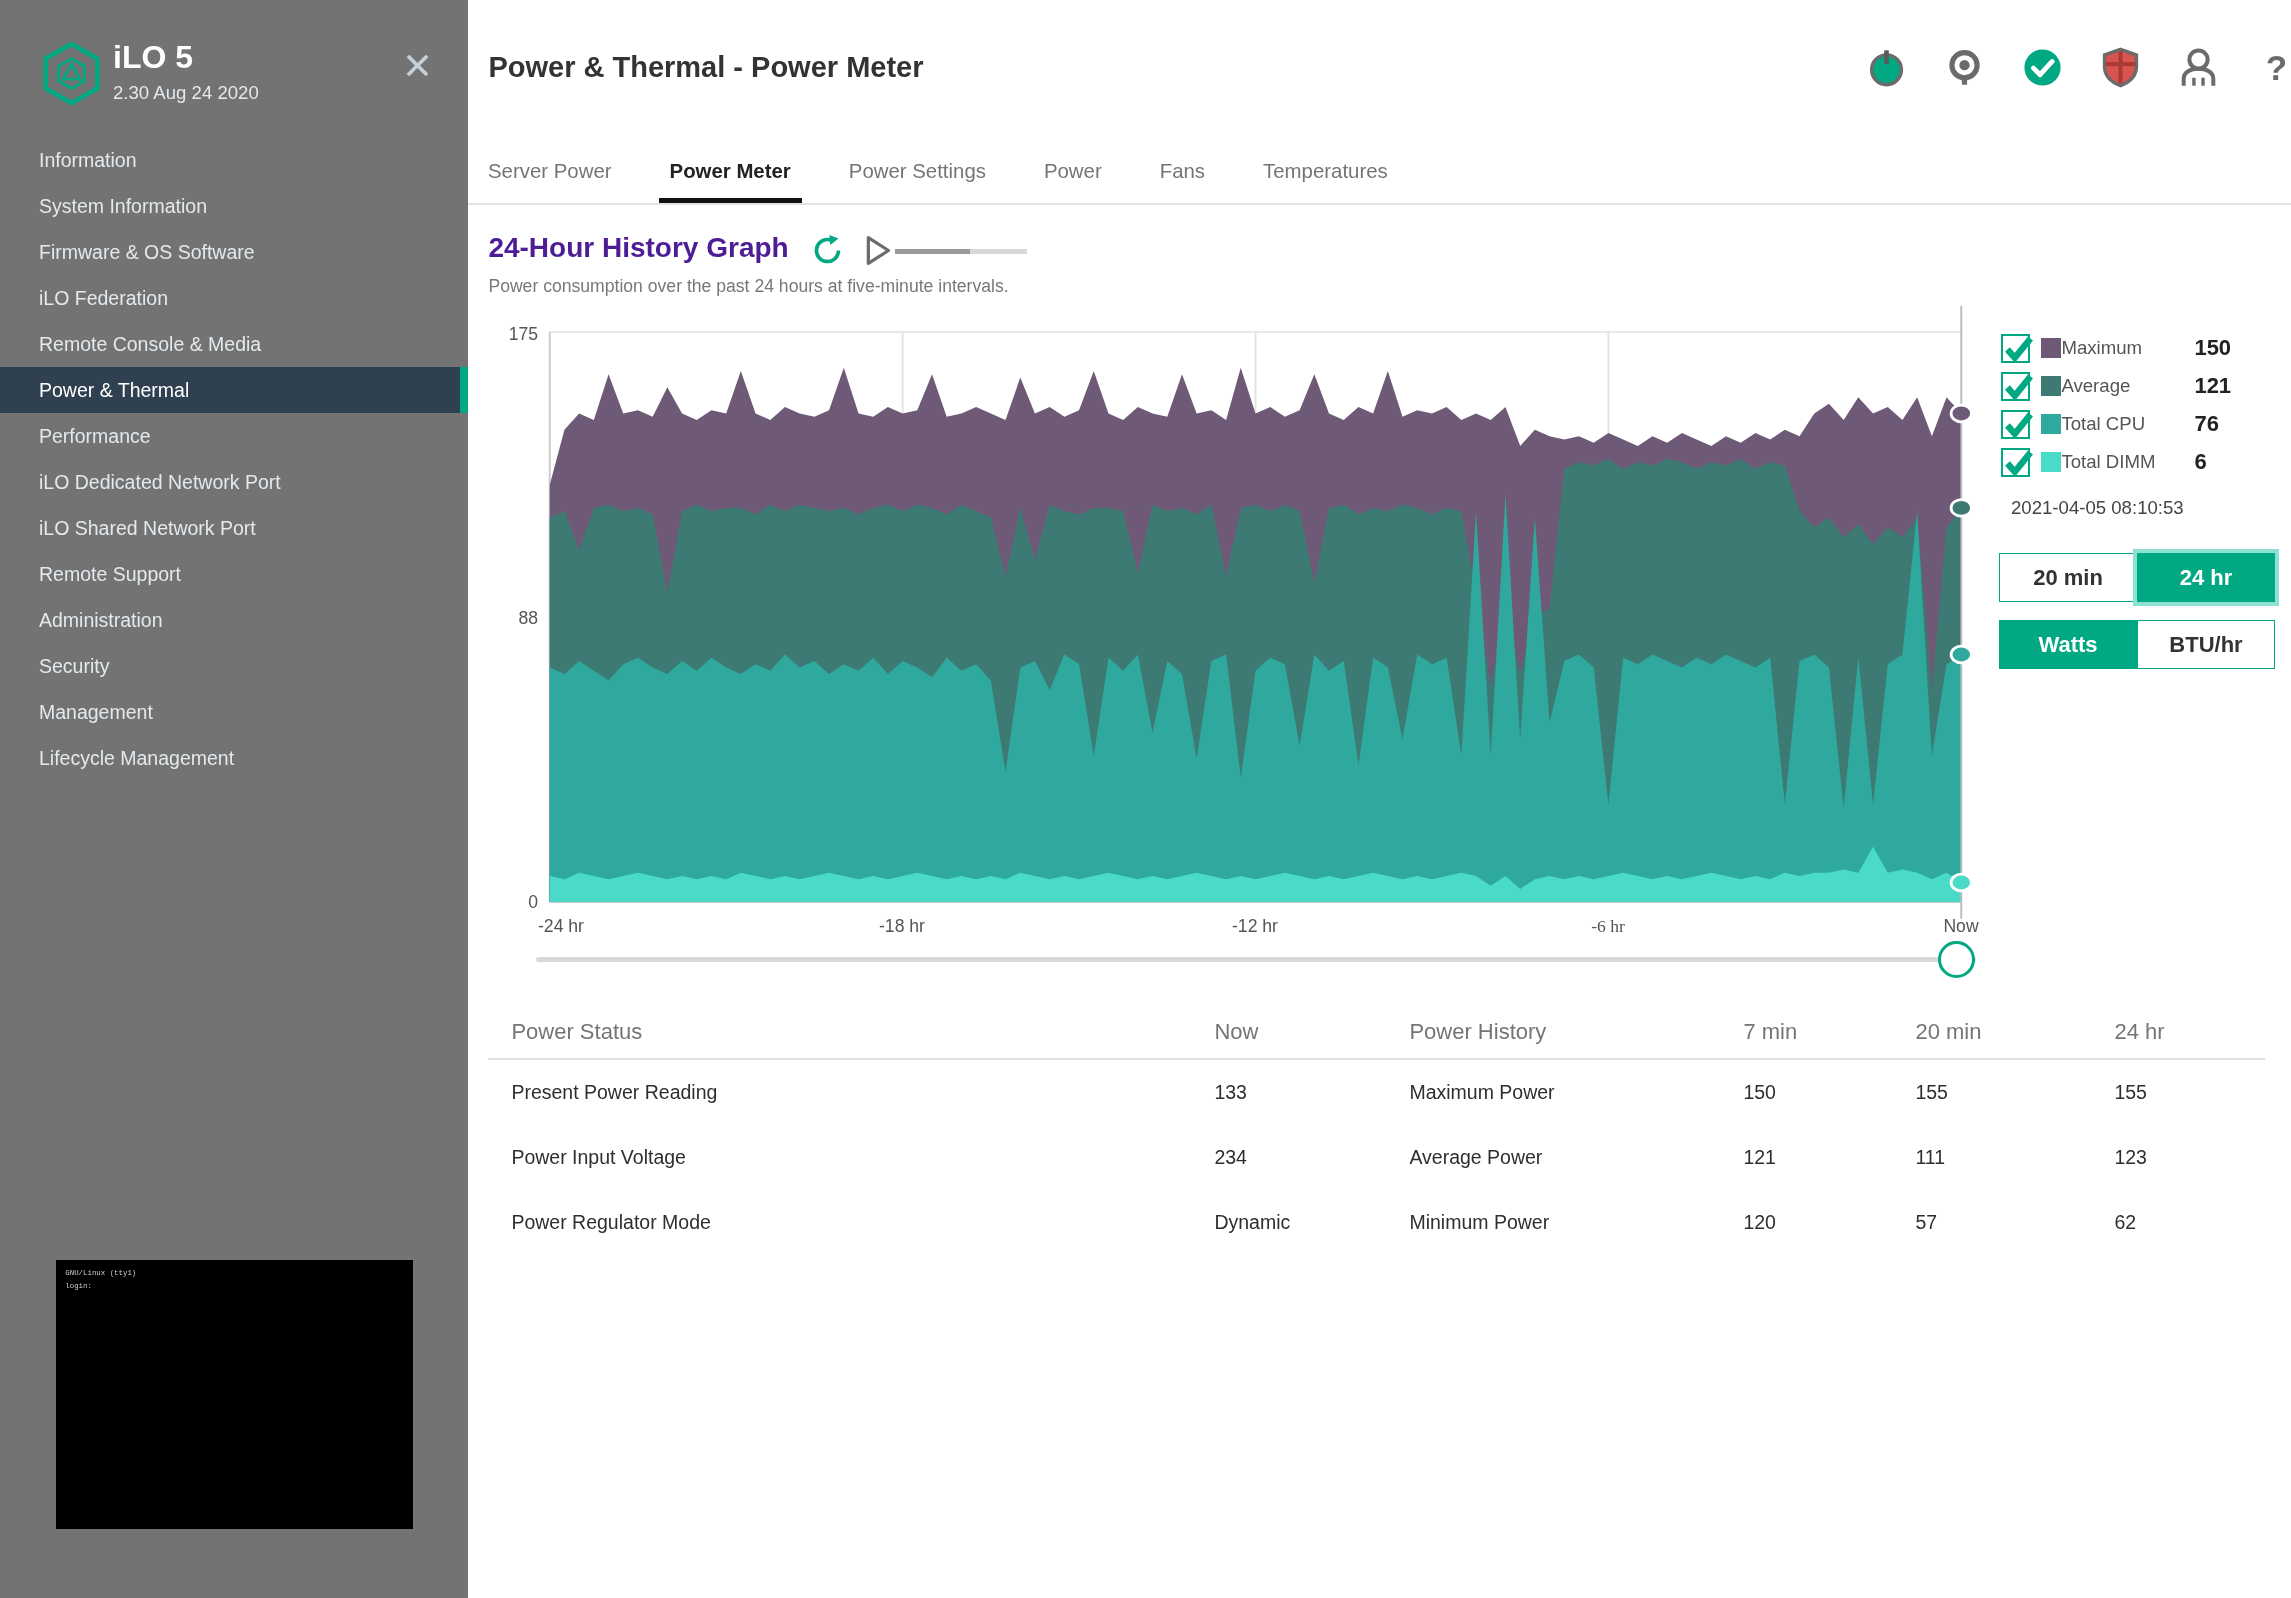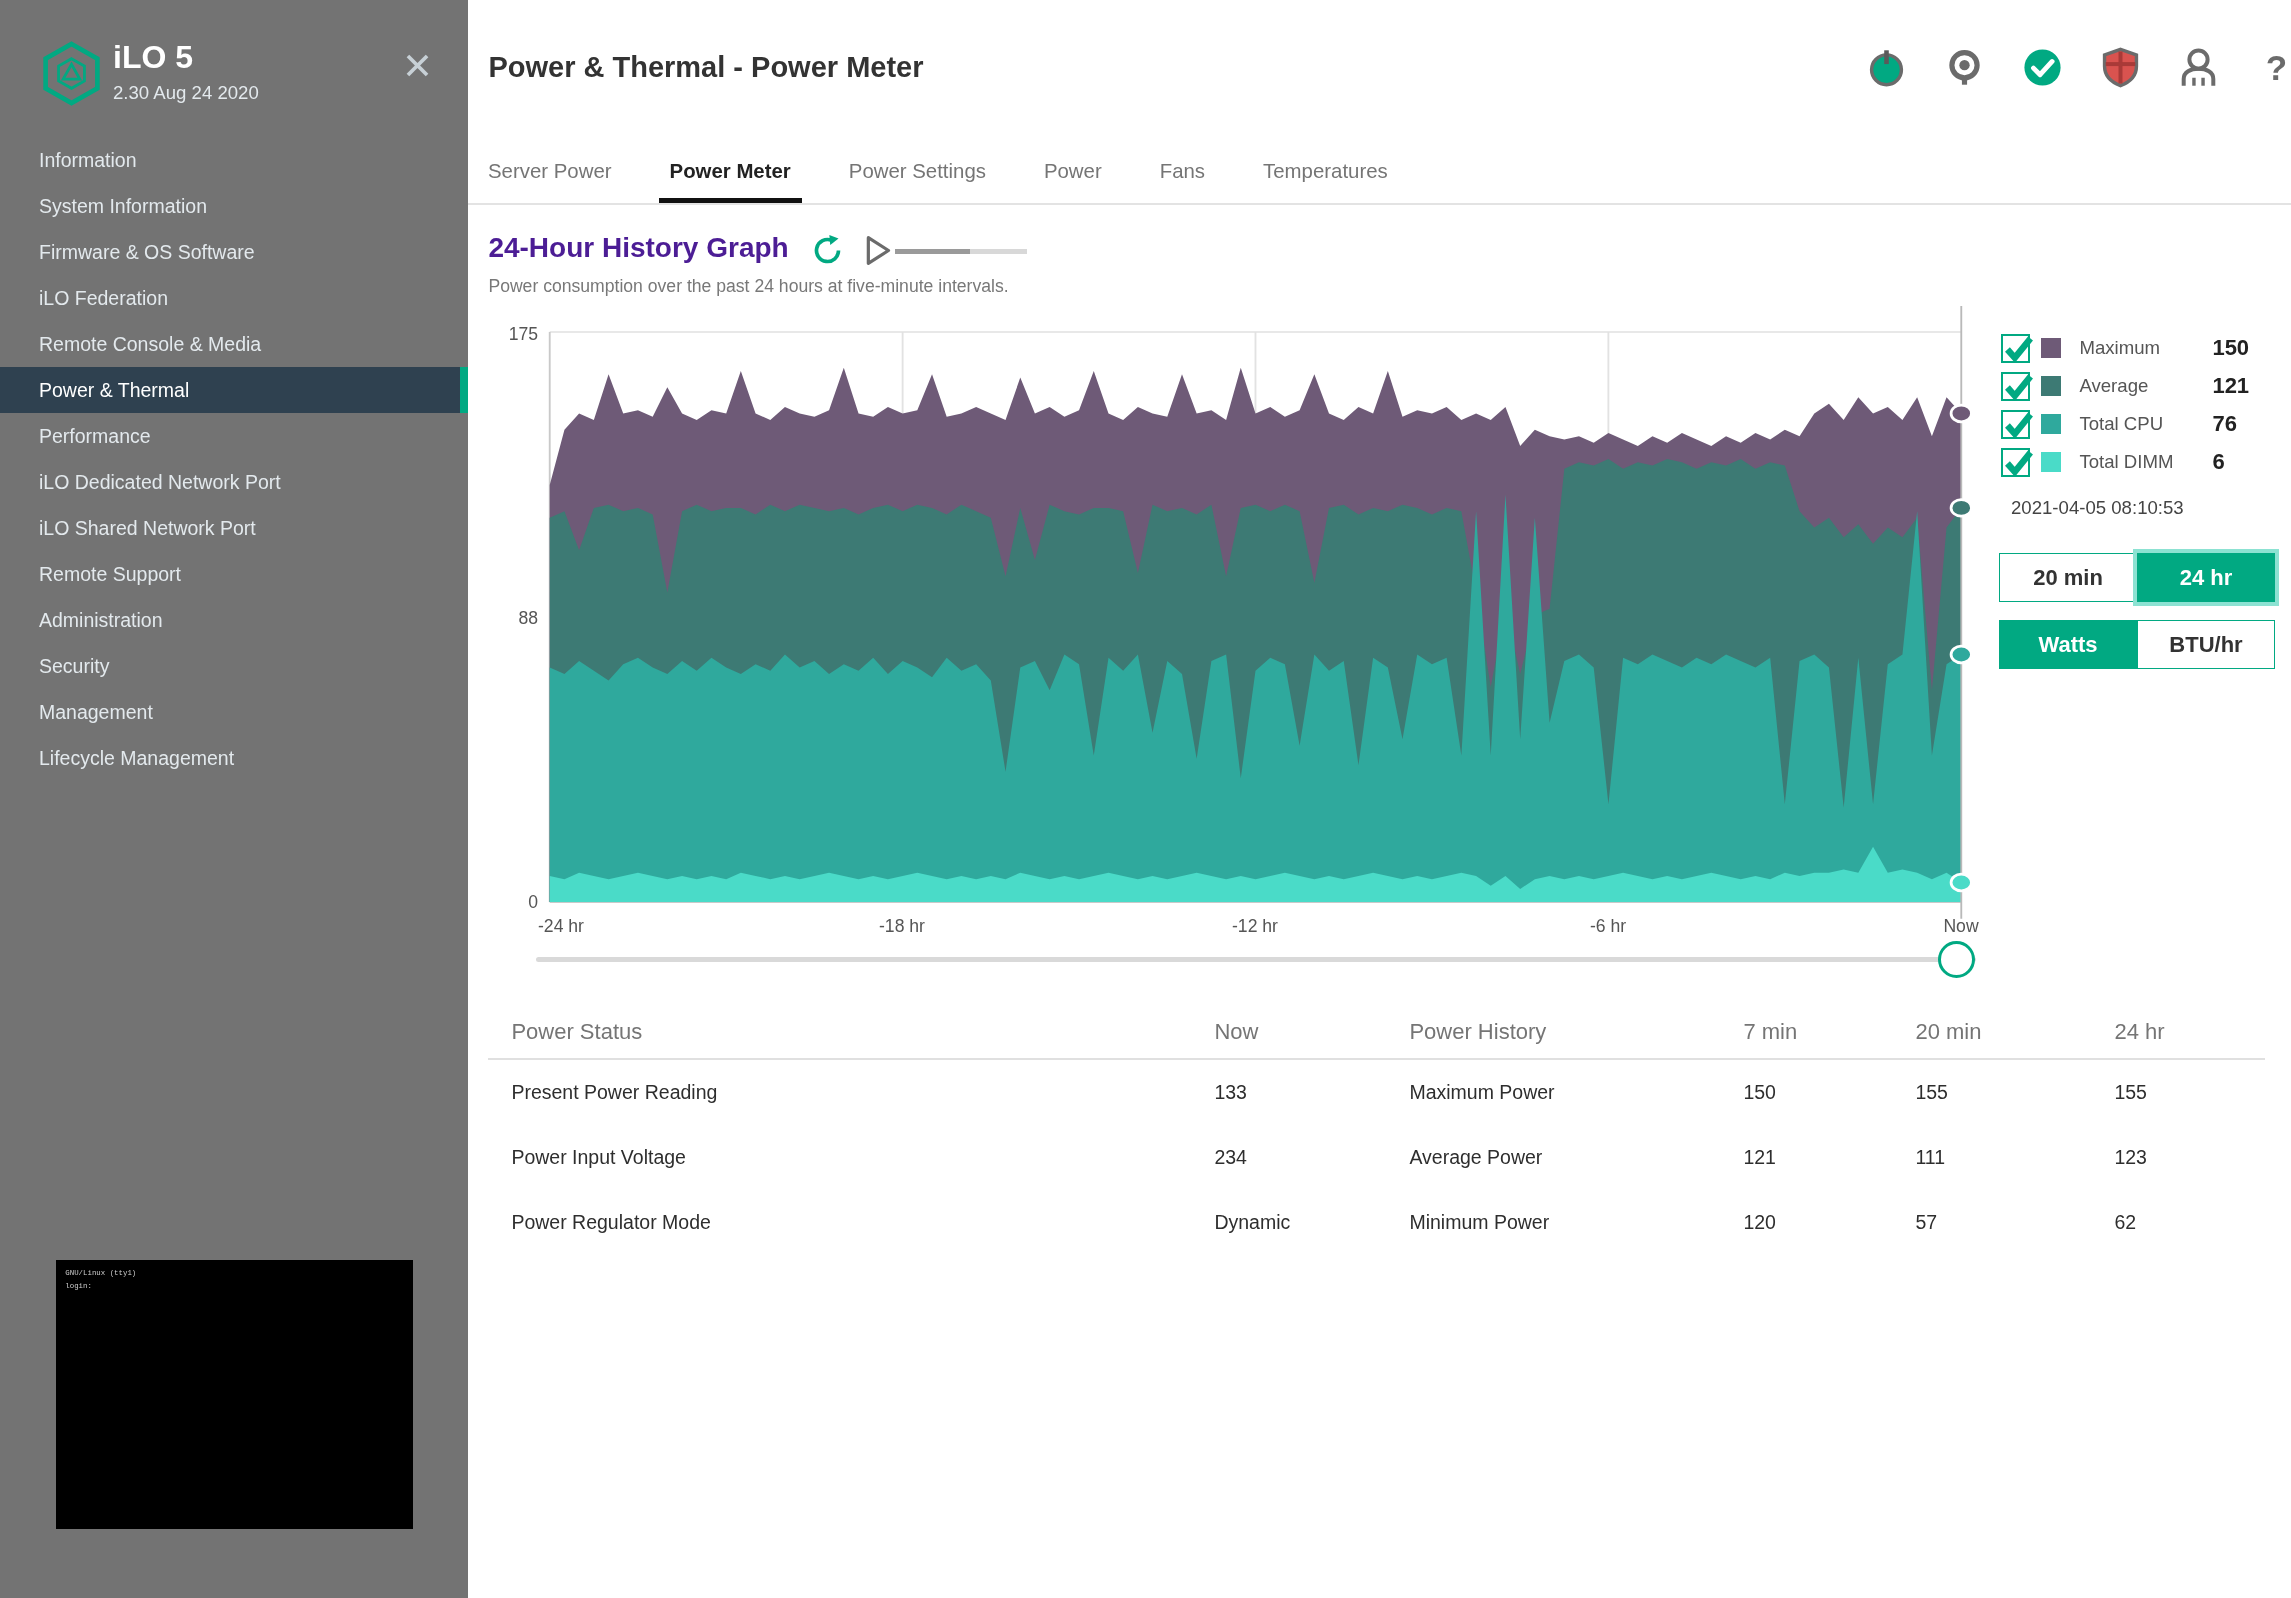--- a/index.html
+++ b/index.html
@@ -46,21 +46,21 @@
   .xtick { position:absolute; top:916px; transform:translateX(-50%); font-size:17.6px; color:#555555; white-space:nowrap; }
   .time-slider-track { position:absolute; left:68px; top:957px; width:1440px; height:4.6px; background:#d9d9d9; border-radius:2.8px; }
   .time-slider-handle { position:absolute; left:1470px; top:941px; width:37px; height:37px; border:3.7px solid #01a982; border-radius:50%; background:#ffffff; cursor:pointer; }
 
   
   .legend { position:absolute; left:1533px; top:329px; }
   .legend-row { display:flex; align-items:center; height:38px; }
   .legend-check { width:29px; height:29px; border:2.8px solid #01a982; background:#ffffff; position:relative; cursor:pointer; flex:0 0 29px; }
   .legend-check svg { position:absolute; left:-1.9px; top:-3.7px; }
   .legend-swatch { width:20.4px; height:20.4px; margin-left:11px; flex:0 0 20.4px; }
-  .legend-label { margin-left:18px; font-size:18.6px; color:#555555; width:109px; }
+  .legend-label { margin-left:0; font-size:18.6px; color:#555555; width:109px; }
   .legend-value { font-size:22px; font-weight:bold; color:#222222; margin-left:24px; }
   .timestamp { position:absolute; left:1543px; top:497px; font-size:18.6px; color:#444444; }
 
   .toggle-group { position:absolute; display:flex; width:276px; height:49px; }
   .toggle-btn { flex:1; display:flex; align-items:center; justify-content:center; font-size:22px; font-weight:bold; cursor:pointer; }
   .tg-range { left:1531px; top:553px; }
   .tg-unit { left:1531px; top:620px; }
   .toggle-btn.plain { background:#ffffff; color:#333333; border:1.9px solid #01a982; }
   .toggle-btn.selected { background:#01a982; color:#ffffff; border:1.9px solid #01a982; }
   .toggle-btn.glow { outline:4.6px solid #8ce2d2; outline-offset:-0.9px; }
@@ -201,21 +201,21 @@
         <ellipse cx="1523" cy="87.85714285714289" rx="11" ry="9" fill="#6e5a77" stroke="#ffffff" stroke-width="3"></ellipse>
         <ellipse cx="1523" cy="189.7714285714286" rx="11" ry="9" fill="#3d7a74" stroke="#ffffff" stroke-width="3"></ellipse>
         <ellipse cx="1523" cy="347.9142857142857" rx="11" ry="9" fill="#2fa99d" stroke="#ffffff" stroke-width="3"></ellipse>
         <ellipse cx="1523" cy="593.9142857142857" rx="11" ry="9" fill="#4adbc8" stroke="#ffffff" stroke-width="3"></ellipse>
       </svg>
   </div>
 
   <div class="xtick" style="left:93px;">-24 hr</div>
   <div class="xtick" style="left:434px;">-18 hr</div>
   <div class="xtick" style="left:787px;">-12 hr</div>
-  <div class="xtick" style="left:1140px;">-6 hr</div>
+  <div class="xtick" style="left:1140px;font-family:Liberation Serif, serif;">-6 hr</div>
   <div class="xtick" style="left:1493px;">Now</div>
 
   <div class="time-slider-track"></div>
   <div class="time-slider-handle"></div>
 
   <div class="legend">
     <div class="legend-row">
       <span class="legend-check">
           <svg width="35" height="35" viewBox="0 0 38 38">
             <polyline points="7,19 15,28 32,7" fill="none" stroke="#01a982" stroke-width="7"></polyline>

